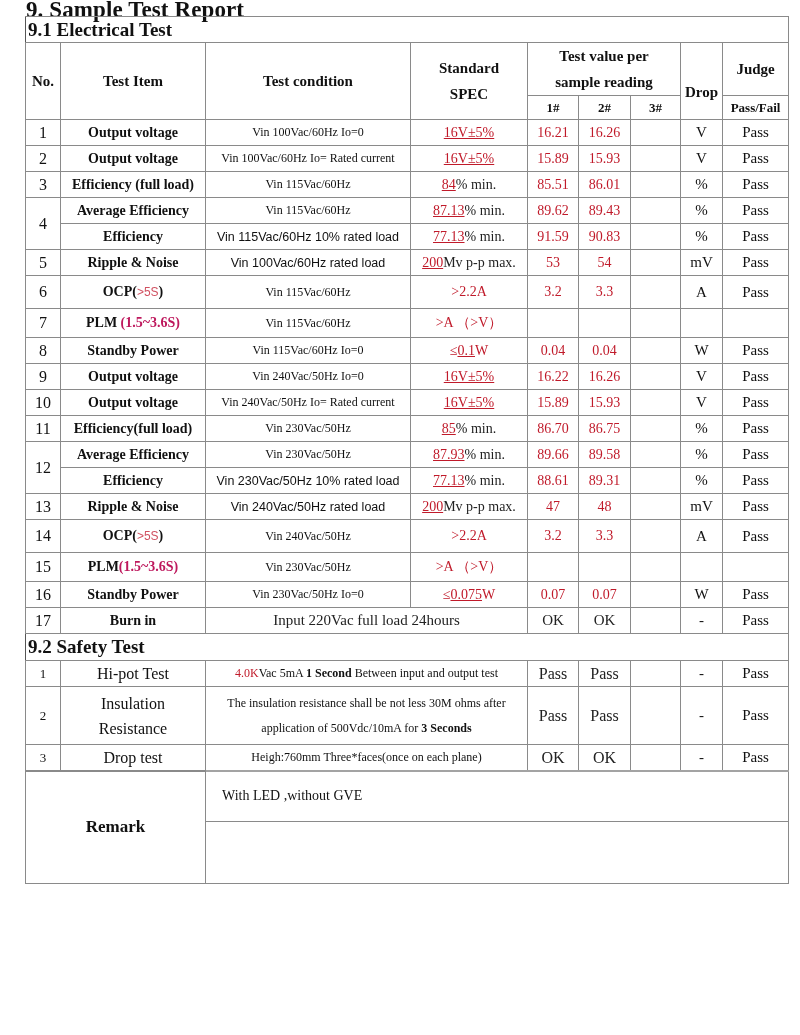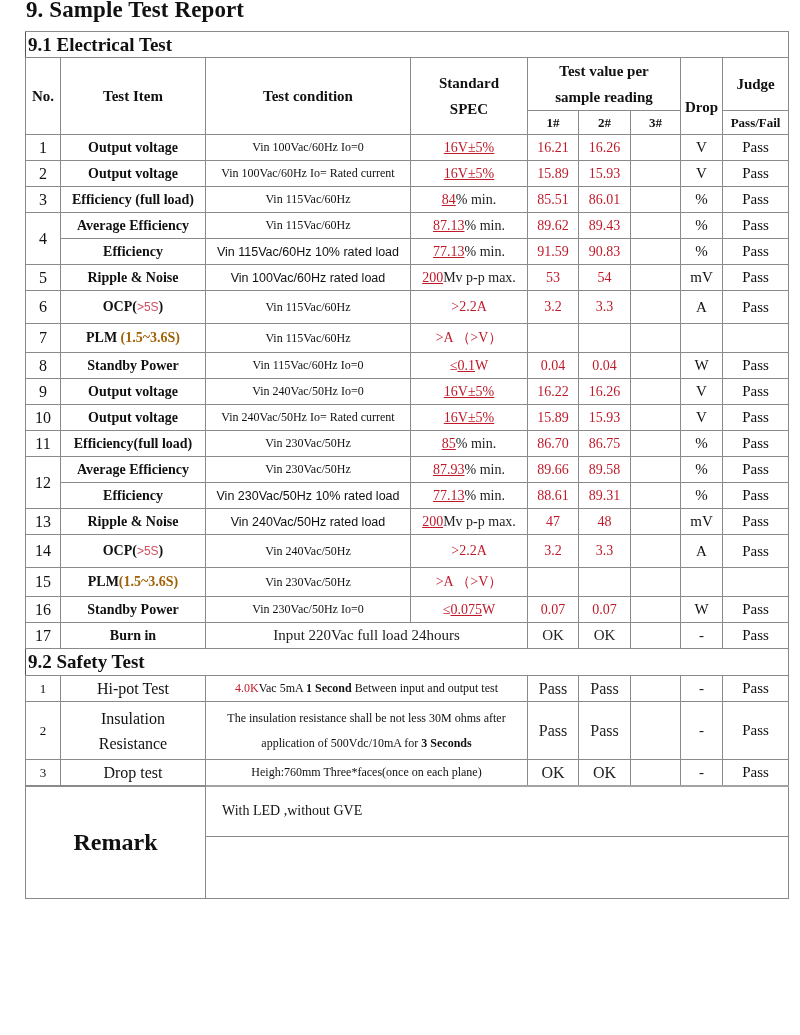--- a/index.html
+++ b/index.html
@@ -1,40 +1,40 @@
 <!DOCTYPE html>
 <html><head>
 <meta charset="utf-8">
 <style>
   html, body { margin: 0; padding: 0; background: #ffffff; }
   body { width: 800px; height: 1035px; position: relative; overflow: hidden;
          font-family: "Liberation Serif", "DejaVu Serif", serif; color: #111; }
   .page-title { position: absolute; left: 26px; top: -3px; font-size: 23px; font-weight: bold; margin: 0; letter-spacing: 0.1px; }
-  table.report { position: absolute; left: 25px; top: 31px; border-collapse: collapse; table-layout: fixed; width: 763px; }
+  table.report { position: absolute; left: 25px; top: 16px; border-collapse: collapse; table-layout: fixed; width: 763px; }
   table.report td { border: 1px solid #8a8a8a; padding: 0; text-align: center; vertical-align: middle; overflow: hidden; white-space: nowrap; }
   .sec-head td { text-align: left !important; font-size: 19px; font-weight: bold; padding-left: 2px !important; border-left: 1px solid #555 !important; }
   .th { font-weight: bold; font-size: 15px; }
   .th-sm { font-weight: bold; font-size: 13px; }
   .no { font-size: 16px; }
   .item { font-weight: bold; font-size: 14px; }
   .cond { font-size: 12px; }
   .cond-sans { font-family: "Liberation Sans", "DejaVu Sans", sans-serif; font-size: 12.5px; }
   .spec { font-size: 14px; color: #c01a2a; }
   .spec .u { text-decoration: underline; }
   .spec .blk { color: #222; }
   .val { font-size: 14px; color: #c01a2a; }
   .val-blk { font-size: 15px; color: #222; }
   .unit { font-size: 15px; }
   .judge { font-size: 15px; }
   .red { color: #c01a2a; }
-  .red-bold { color: #a16207; font-weight: bold; }
+  .red-bold { color: #be185d; font-weight: bold; }
   .red-light { color: #d05060; font-weight: normal; font-family: "Liberation Sans", "DejaVu Sans", sans-serif; font-size: 12px; }
   .safety-item { font-size: 16px; }
   .safety-cond { font-size: 12px; line-height: 25px; }
-  .remark-label { font-size: 24px; font-weight: bold; }
+  .remark-label { font-size: 17px; font-weight: bold; }
   .remark-text { text-align: left !important; padding-left: 16px !important; font-size: 14px; }
 </style>
 </head>
 <body>
 
 <h1 class="page-title">9. Sample Test Report</h1>
 
 <table class="report">
   <colgroup>
     <col style="width:35px">

